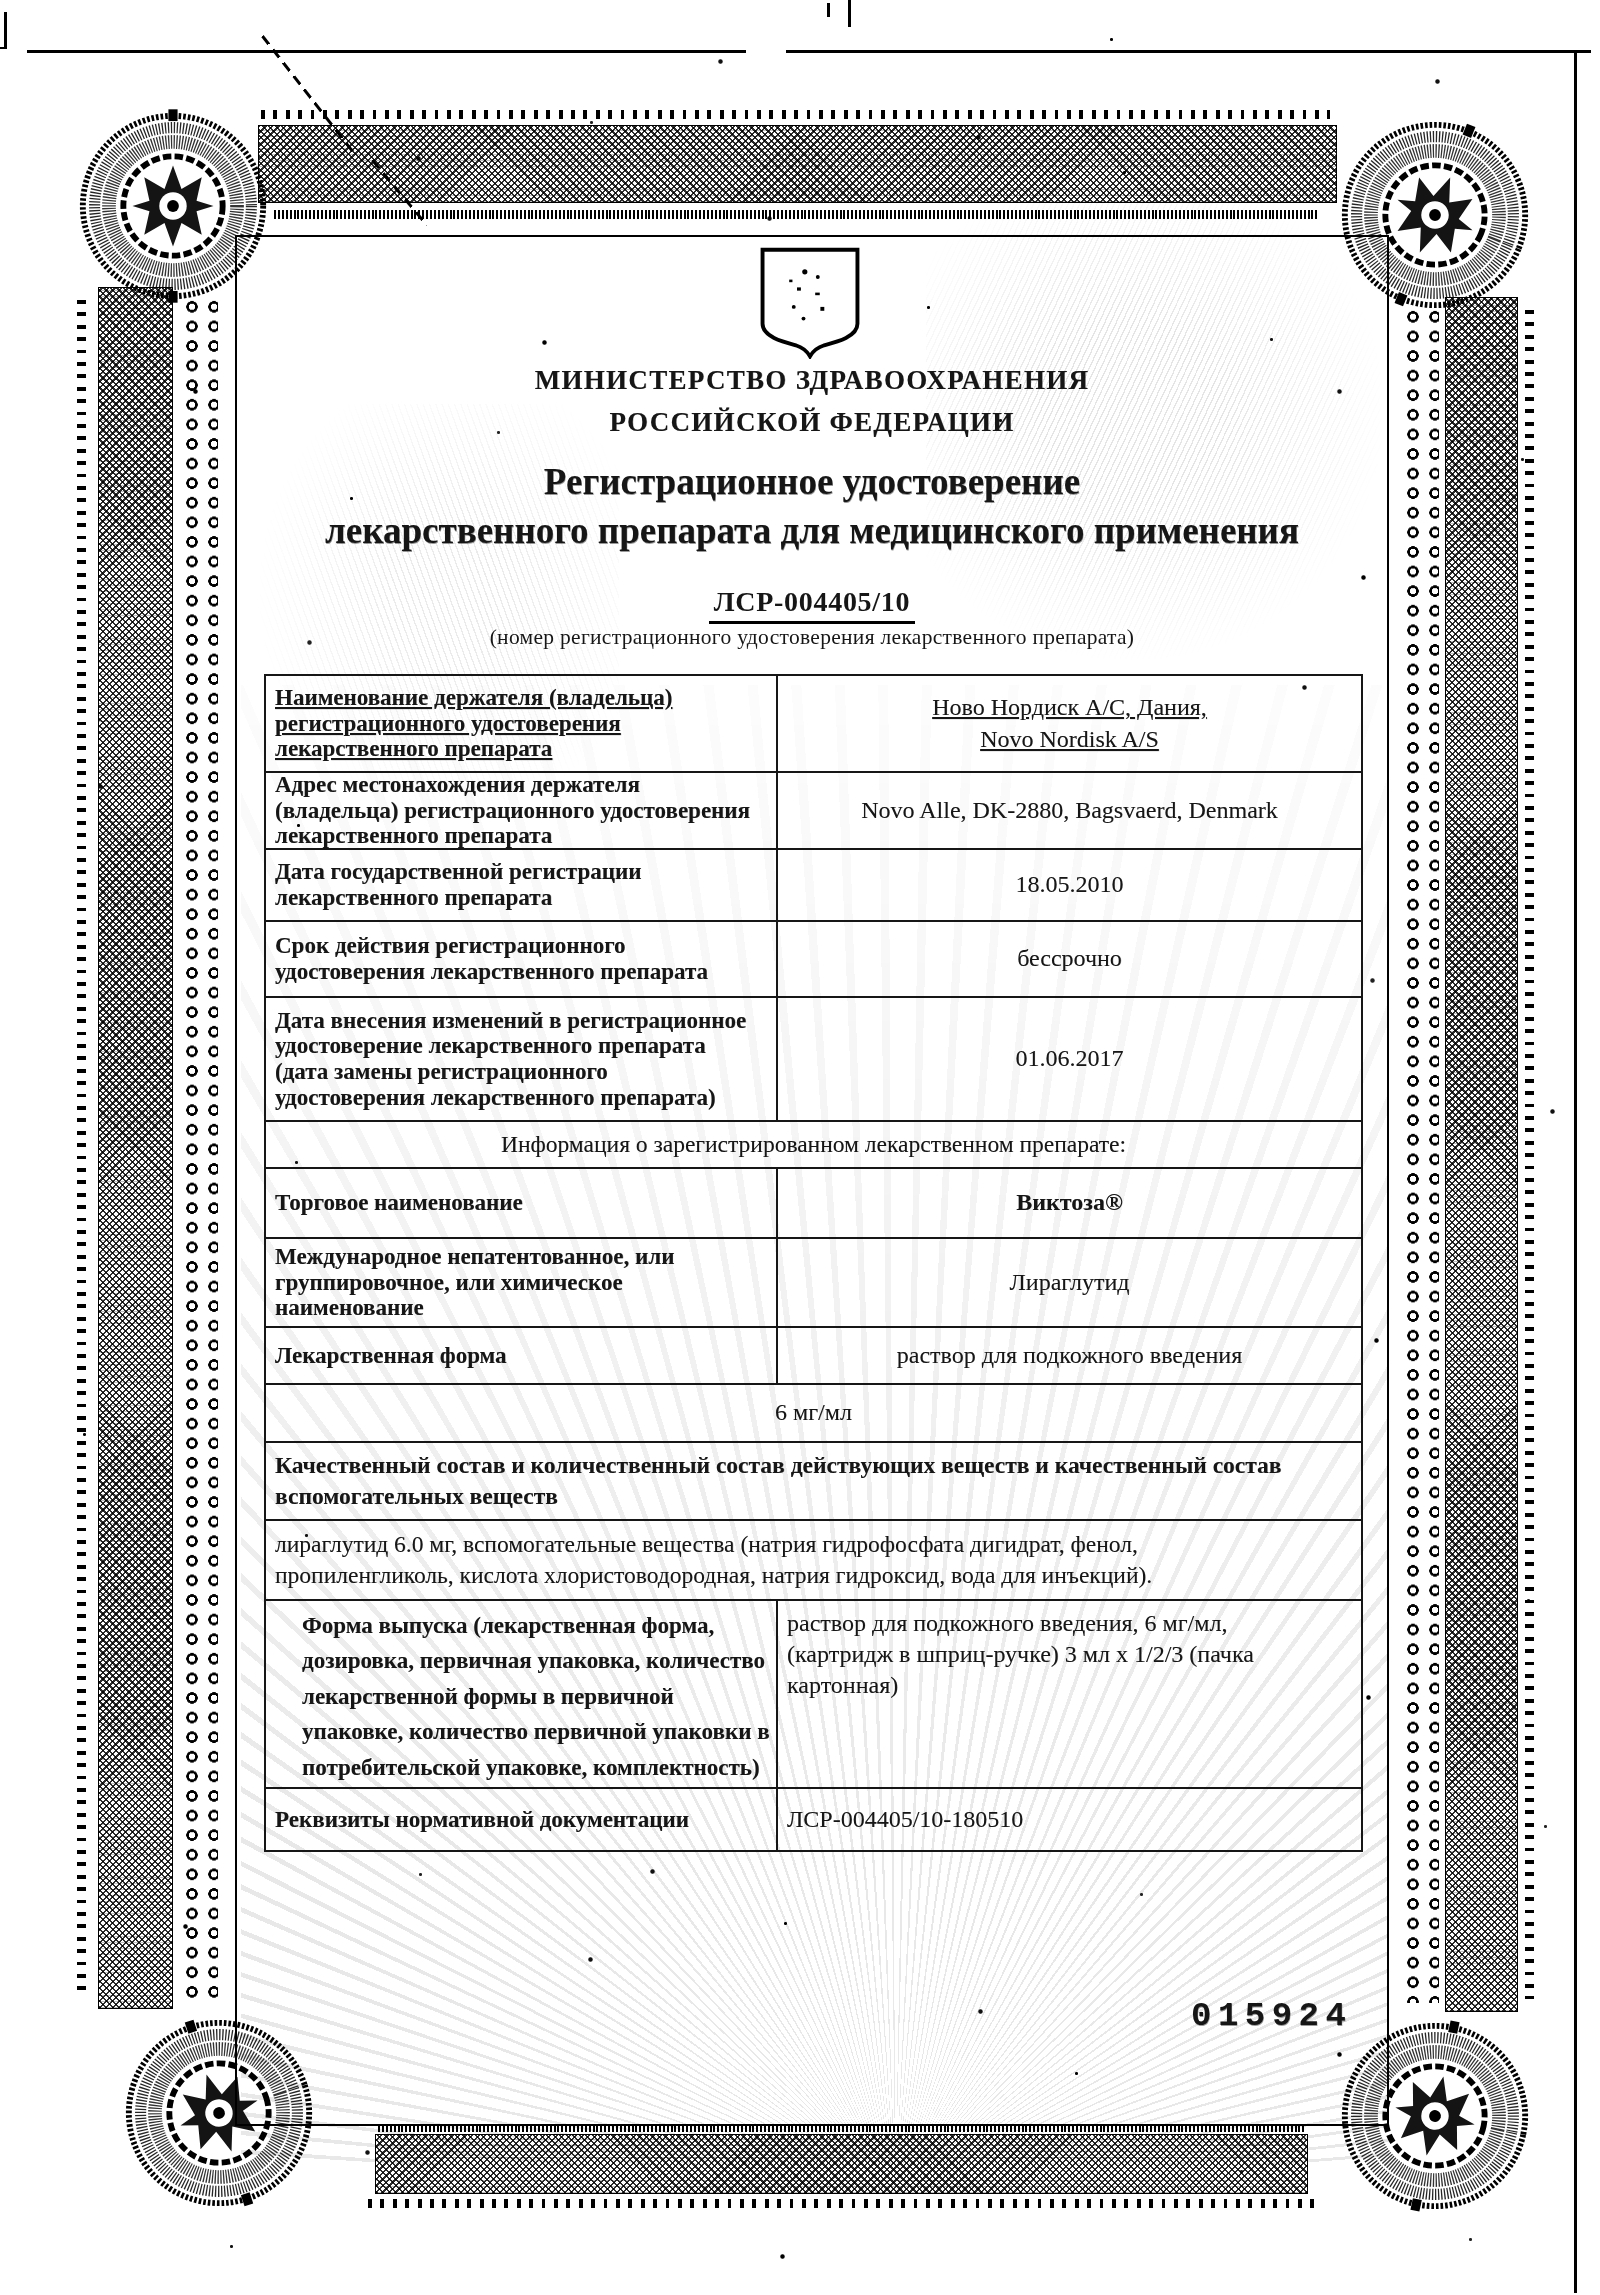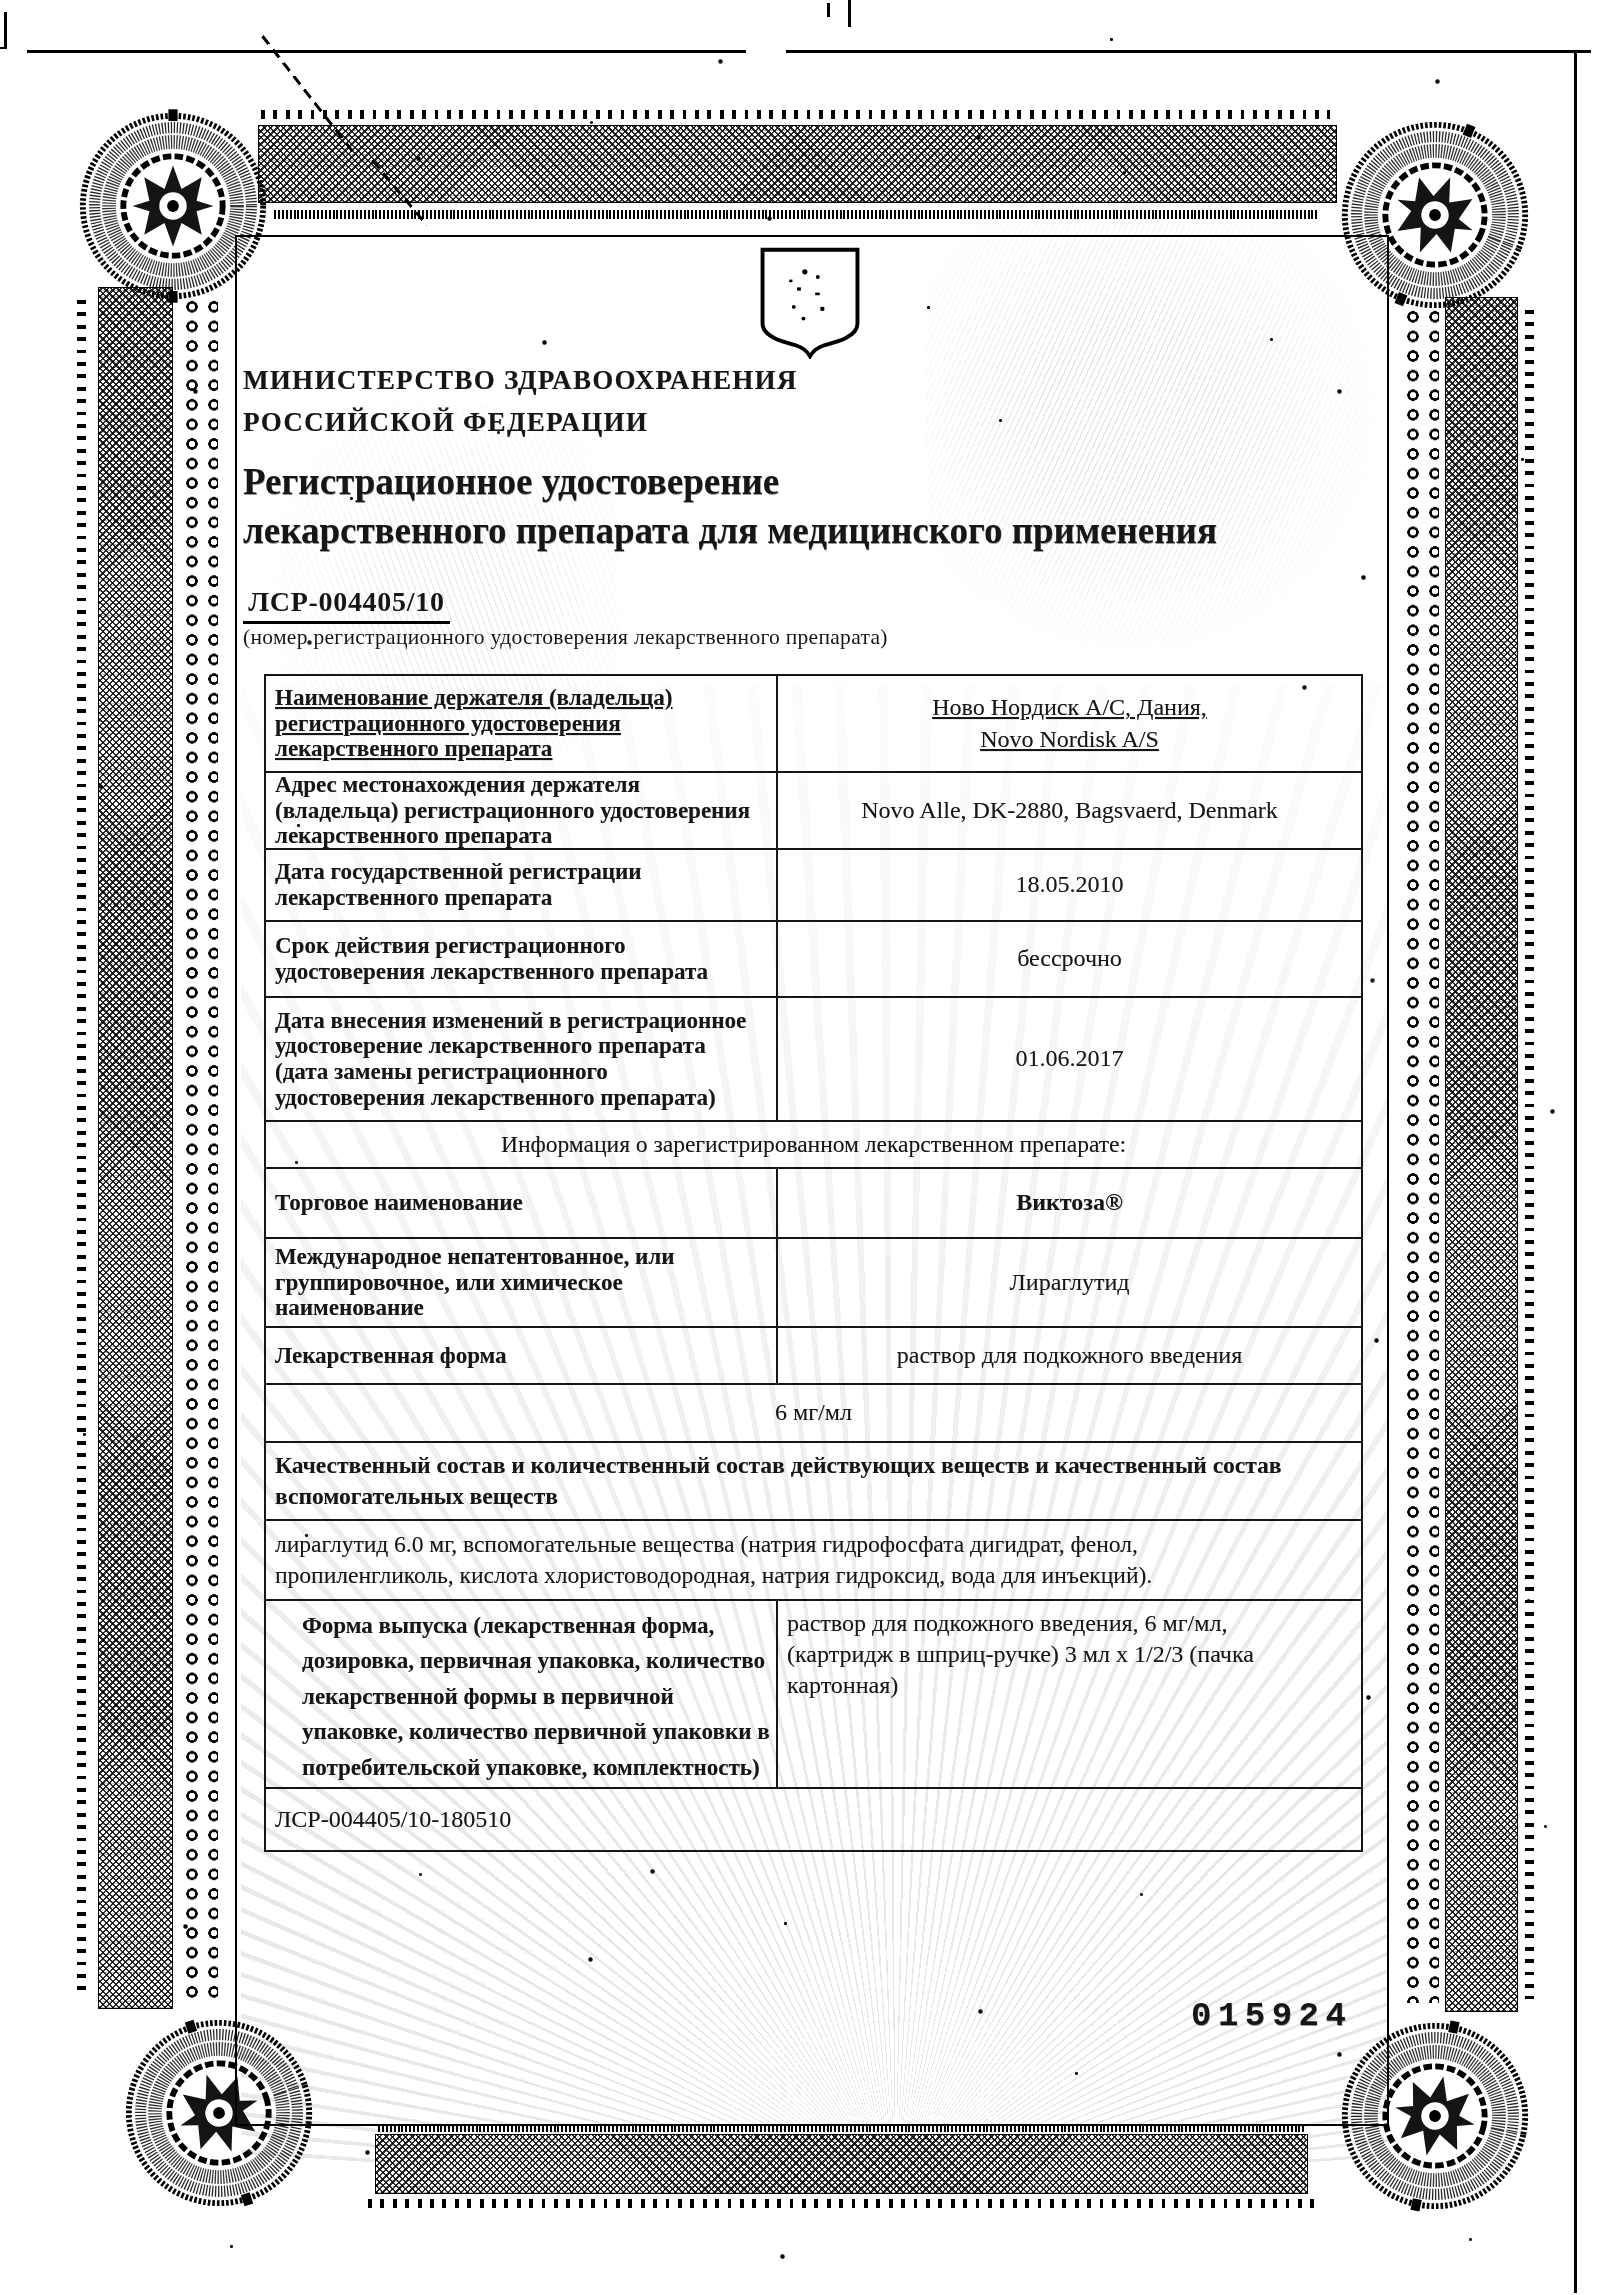--- a/index.html
+++ b/index.html
@@ -65,21 +65,21 @@
       979px 2010px 0 0.7px #111, 1140px 1893px 0 0 #222, 1338px 2053px 0 0.7px #000,
       230px 2245px 0 0 #111, 781px 2255px 0 0.7px #000, 1469px 2238px 0 0 #222,
       99px 785px 0 0.7px #111, 83px 1433px 0 0 #000, 1551px 1110px 0 0.7px #111,
       1544px 1825px 0 0 #222, 194px 390px 0 0.7px #000, 1521px 458px 0 0 #111,
       184px 1925px 0 0.7px #000, 1527px 1599px 0 0 #222, 651px 1870px 0 0.7px #111,
       1075px 2072px 0 0 #000, 366px 2151px 0 0.7px #111, 1240px 2170px 0 0 #222,
       719px 60px 0 0.7px #111, 1110px 38px 0 0 #000, 1436px 80px 0 0.7px #111; }
 
   
   .emblem{ left:758px; top:247px; width:104px; height:112px; }
-  .center-block{ left:235px; width:1154px; text-align:left;margin-left:8px; }
+  .center-block{ left:235px; width:1154px; text-align:center; }
   .ministry{ top:360px; font-size:27px; letter-spacing:1.3px; line-height:1.55; font-weight:bold;
     text-shadow:0.4px 0.4px 0 rgba(0,0,0,.35); }
   .doc-title{ top:458px; font-size:37px; font-weight:bold; line-height:1.32;
     text-shadow:0.5px 0.5px 0 rgba(0,0,0,.4); }
   .reg-num{ top:586px; font-size:28px; font-weight:bold; }
   .reg-num span{ display:inline-block; border-bottom:3.3px solid #000; padding:0 5.2px 2.6px 5.2px; letter-spacing:0.7px; }
   .reg-caption{ top:625px; font-size:21.5px; letter-spacing:0.3px; }
 
   
   .reg-table{ left:264px; top:674px; width:1099px; border:2.6px solid var(--ink); }
@@ -260,20 +260,21 @@
       <div class="tlabel">Форма выпуска (лекарственная форма,
 дозировка, первичная упаковка, количество
 лекарственной формы в первичной
 упаковке, количество первичной упаковки в
 потребительской упаковке, комплектность)</div>
       <div class="tvalue vleft">раствор для подкожного введения, 6 мг/мл,
 (картридж в шприц-ручке) 3 мл х 1/2/3 (пачка
 картонная)</div>
     </div>
     <div class="trow" style="height:63px">
+      <div class="tlabel">Реквизиты нормативной документации</div>
       <div class="tvalue vleft vmid">ЛСР-004405/10-180510</div>
     </div>
   </div>
 
   <div class="abs serial">015924</div>
 
 </div>
 
 
 </body></html>

